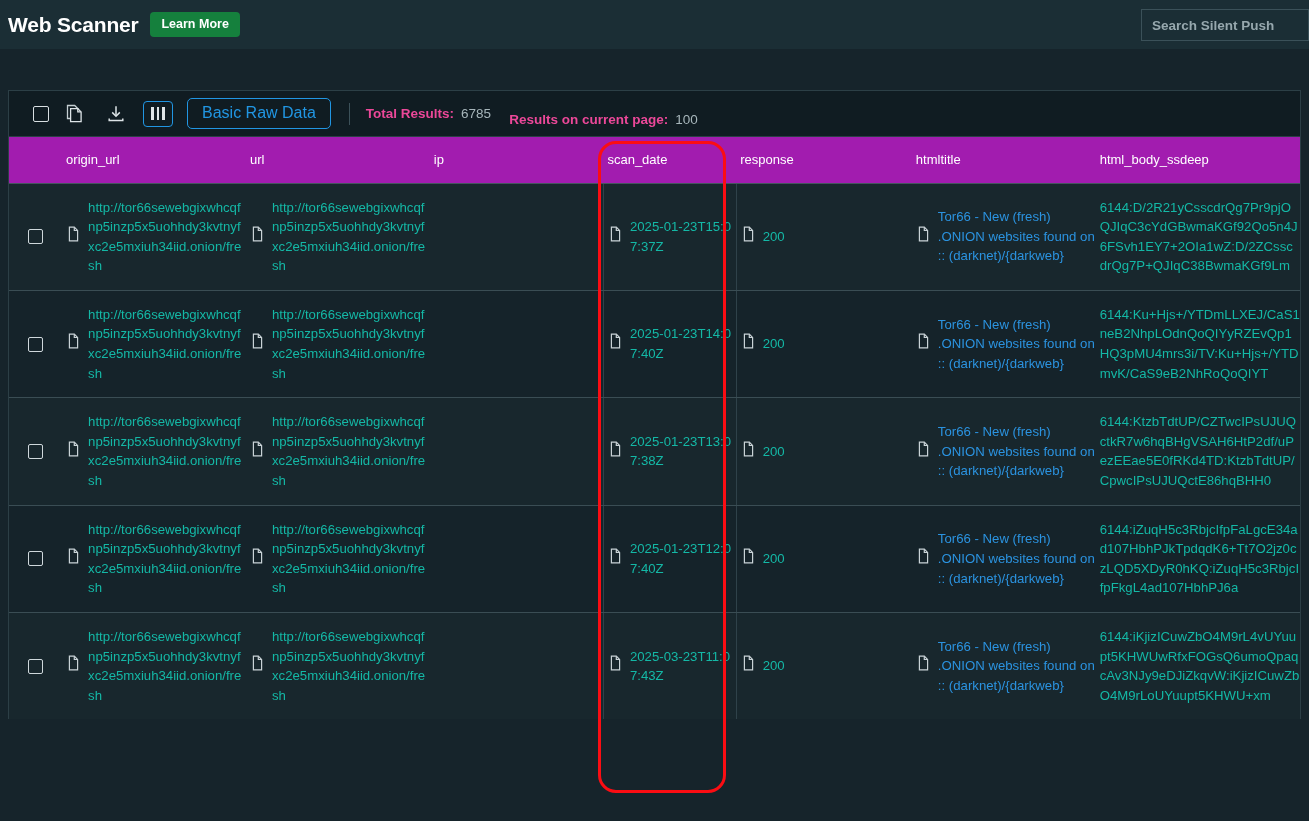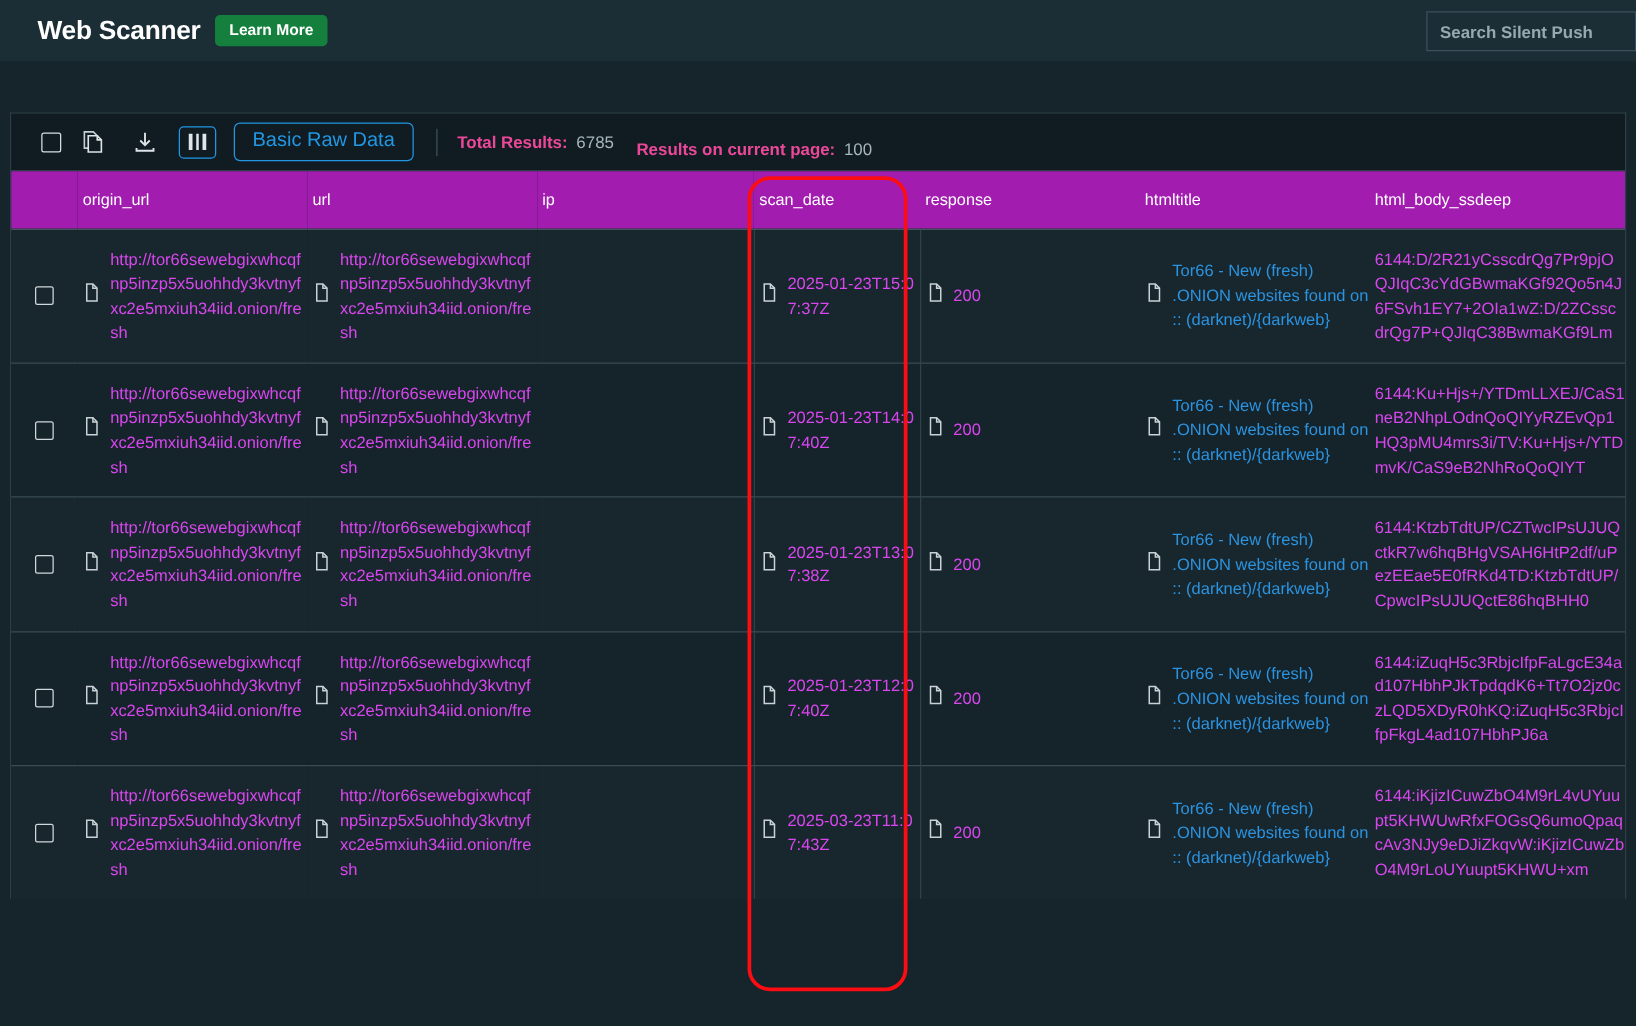--- a/index.html
+++ b/index.html
@@ -14,21 +14,21 @@
   }
   * { box-sizing: border-box; }
 
   
   .topbar {
     position: relative;
     height: 50px;
     background: #1b2e35;
     display: flex;
     align-items: center;
-    padding-left: 30px;
+    padding-left: 8px;
     border-bottom: 1px solid #16242b;
   }
   .app-title {
     color: #ffffff;
     font-size: 21px;
     font-weight: bold;
     letter-spacing: -0.2px;
   }
   .learn-more {
     margin-left: 12px;
@@ -172,21 +172,21 @@
   td.vline { border-right: 1px solid #2f424a; }
 
   .cell {
     display: flex;
     align-items: center;
     gap: 9px;
     padding-left: 4px;
   }
   .cell .doc-ico { flex: 0 0 auto; }
   .link {
-    color: #d946ef;
+    color: #14b8a6;
     word-break: break-all;
     cursor: pointer;
   }
   .link-wide { color: #2b93e0; word-break: break-word; cursor: pointer; }
 
   .row-checkbox {
     width: 15px; height: 15px;
     border: 1.5px solid #cfd8dc;
     border-radius: 2px;
     background: transparent;

